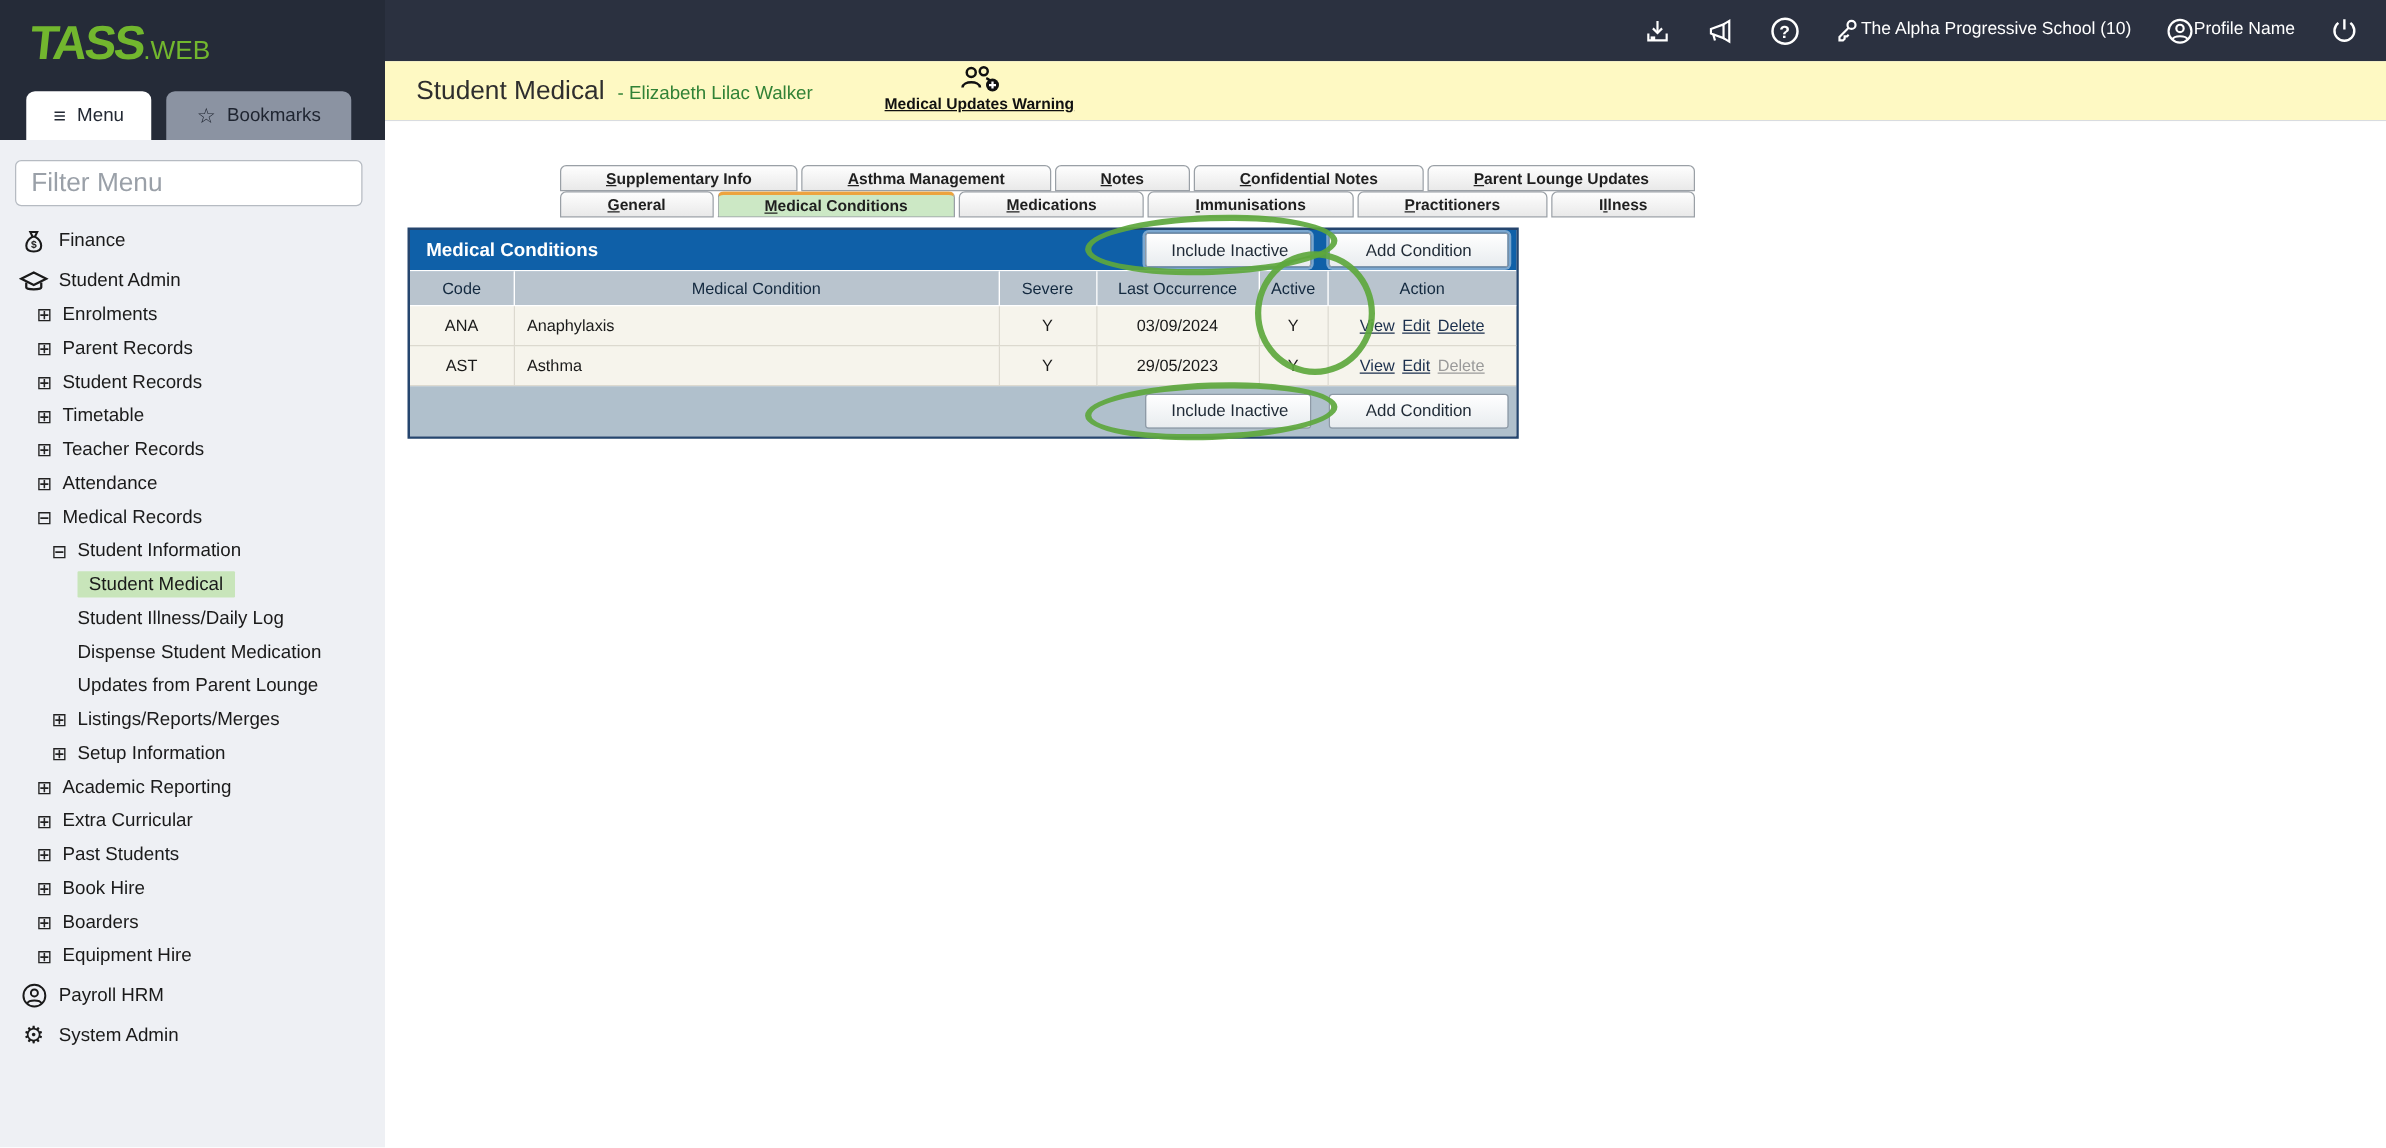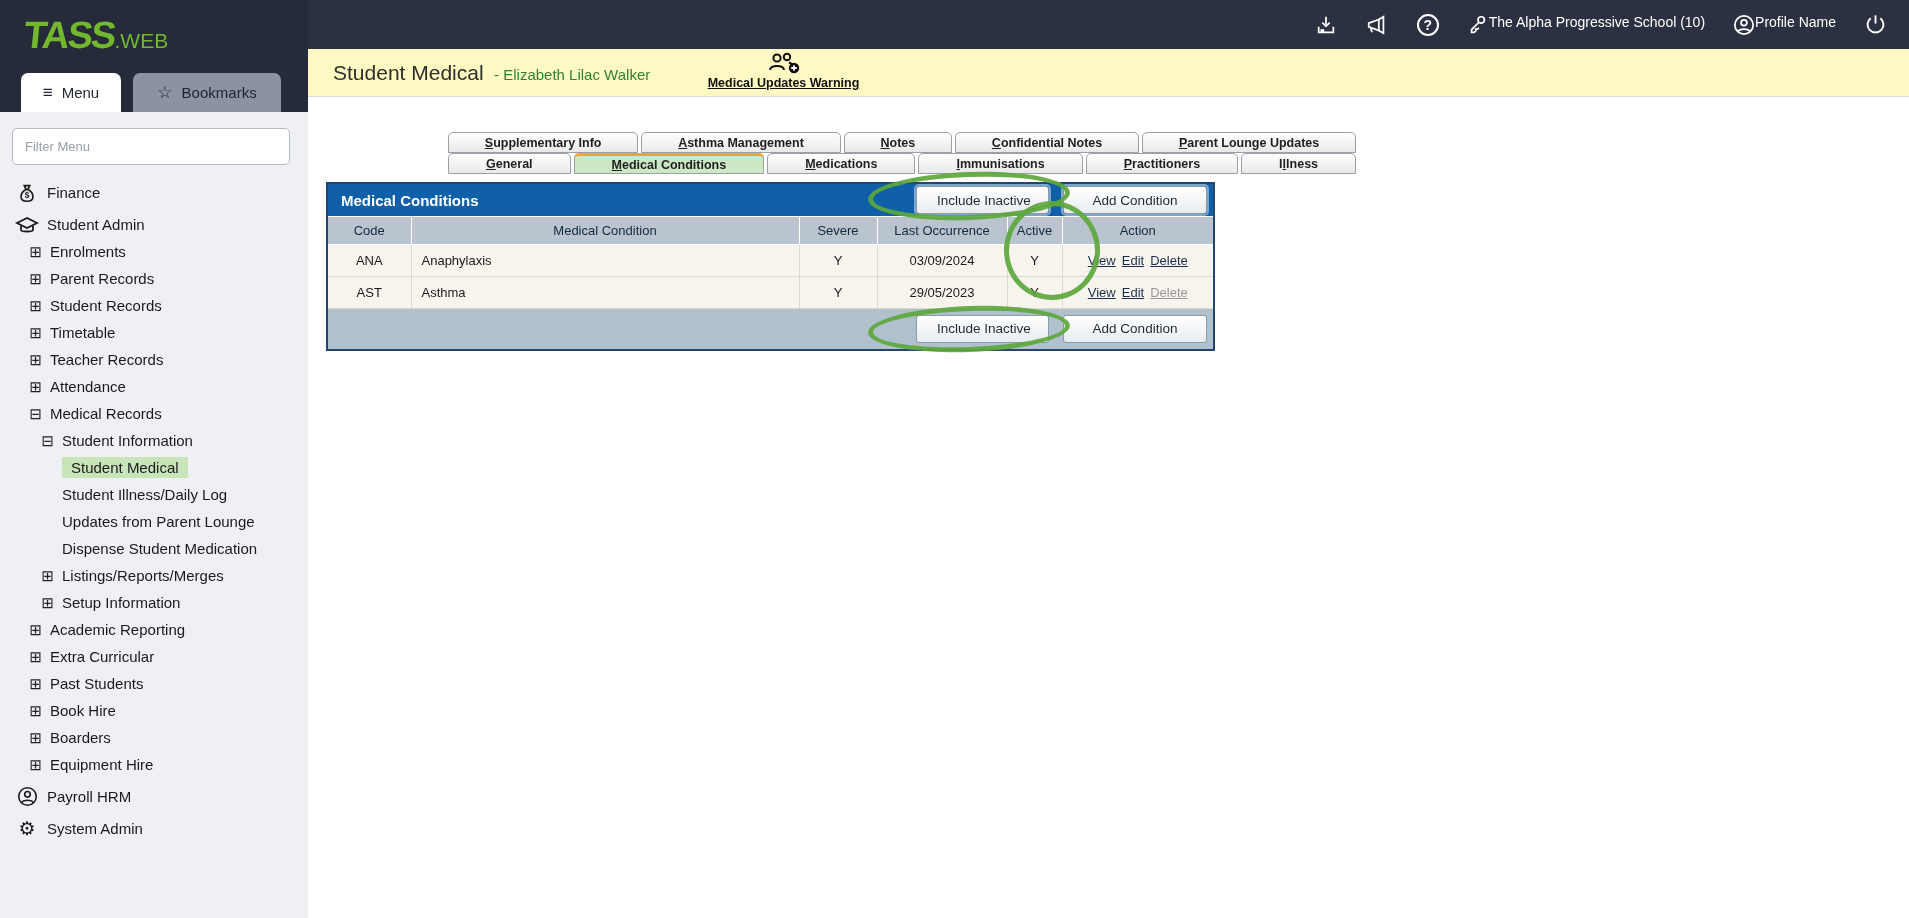--- a/index.html
+++ b/index.html
@@ -12,21 +12,21 @@
   .logo { position:absolute; left:24px; top:14px; white-space:nowrap; }
   .logo .t1 { font-size:38px; font-weight:bold; color:#72b72e; letter-spacing:-2px; transform:skewX(-6deg); display:inline-block; }
   .logo .t2 { font-size:21px; font-weight:normal; color:#72b72e; letter-spacing:0px; }
   .side-tabs { position:absolute; left:21px; right:10px; bottom:0; display:flex; gap:12px; }
   .side-tab { height:39px; display:flex; align-items:center; justify-content:center; gap:9px; font-size:15px; border-radius:7px 7px 0 0; cursor:pointer; }
   .side-tab.active { background:#ffffff; color:#222833; width:100px; }
   .side-tab.inactive { background:#8b93a2; color:#1e2430; width:148px; }
   .side-tab .glyph { font-size:17px; }
   .sidebar-body { flex:1; padding:16px 12px 0 0; overflow:hidden; }
   .filter-wrap { margin:0 0 14px 12px; }
-  .filter-input { width:278px; height:37px; border:1px solid #b6bbc2; border-radius:5px; padding:0 12px; font-size:13px; color:#333; background:#fff; font-family:"Liberation Sans",sans-serif; }
+  .filter-input { width:278px; height:37px; border:1px solid #b6bbc2; border-radius:5px; padding:0 12px; font-size:21px; color:#333; background:#fff; font-family:"Liberation Sans",sans-serif; }
   .filter-input::placeholder { color:#9aa0a8; }
   .menu { font-size:15px; color:#1a1a1a; }
   .si { display:flex; align-items:center; height:27px; cursor:pointer; white-space:nowrap; }
   .si .ic { width:26px; display:inline-flex; justify-content:center; margin-right:7px; }
   .si .exp { width:15px; margin-right:7px; font-size:15px; color:#222; text-align:center; }
   .si.l0 { padding-left:14px; margin-top:5px; }
   .si.l1 { padding-left:28px; }
   .si.l2 { padding-left:40px; }
   .si.l3 { padding-left:62px; }
   .si .lbl.hl { background:#c8e5ba; padding:2px 9px; border-radius:1px; }
@@ -160,24 +160,24 @@
             <span class="exp">⊟</span>
             <span class="lbl">Student Information</span>
           </div>
         <div class="si l3">
             <span class="lbl hl">Student Medical</span>
           </div>
         <div class="si l3">
             <span class="lbl">Student Illness/Daily Log</span>
           </div>
         <div class="si l3">
+            <span class="lbl">Dispense Student Medication</span>
+          </div>
+        <div class="si l3">
             <span class="lbl">Updates from Parent Lounge</span>
-          </div>
-        <div class="si l3">
-            <span class="lbl">Dispense Student Medication</span>
           </div>
         <div class="si l2">
             <span class="exp">⊞</span>
             <span class="lbl">Listings/Reports/Merges</span>
           </div>
         <div class="si l2">
             <span class="exp">⊞</span>
             <span class="lbl">Setup Information</span>
           </div>
         <div class="si l1">

